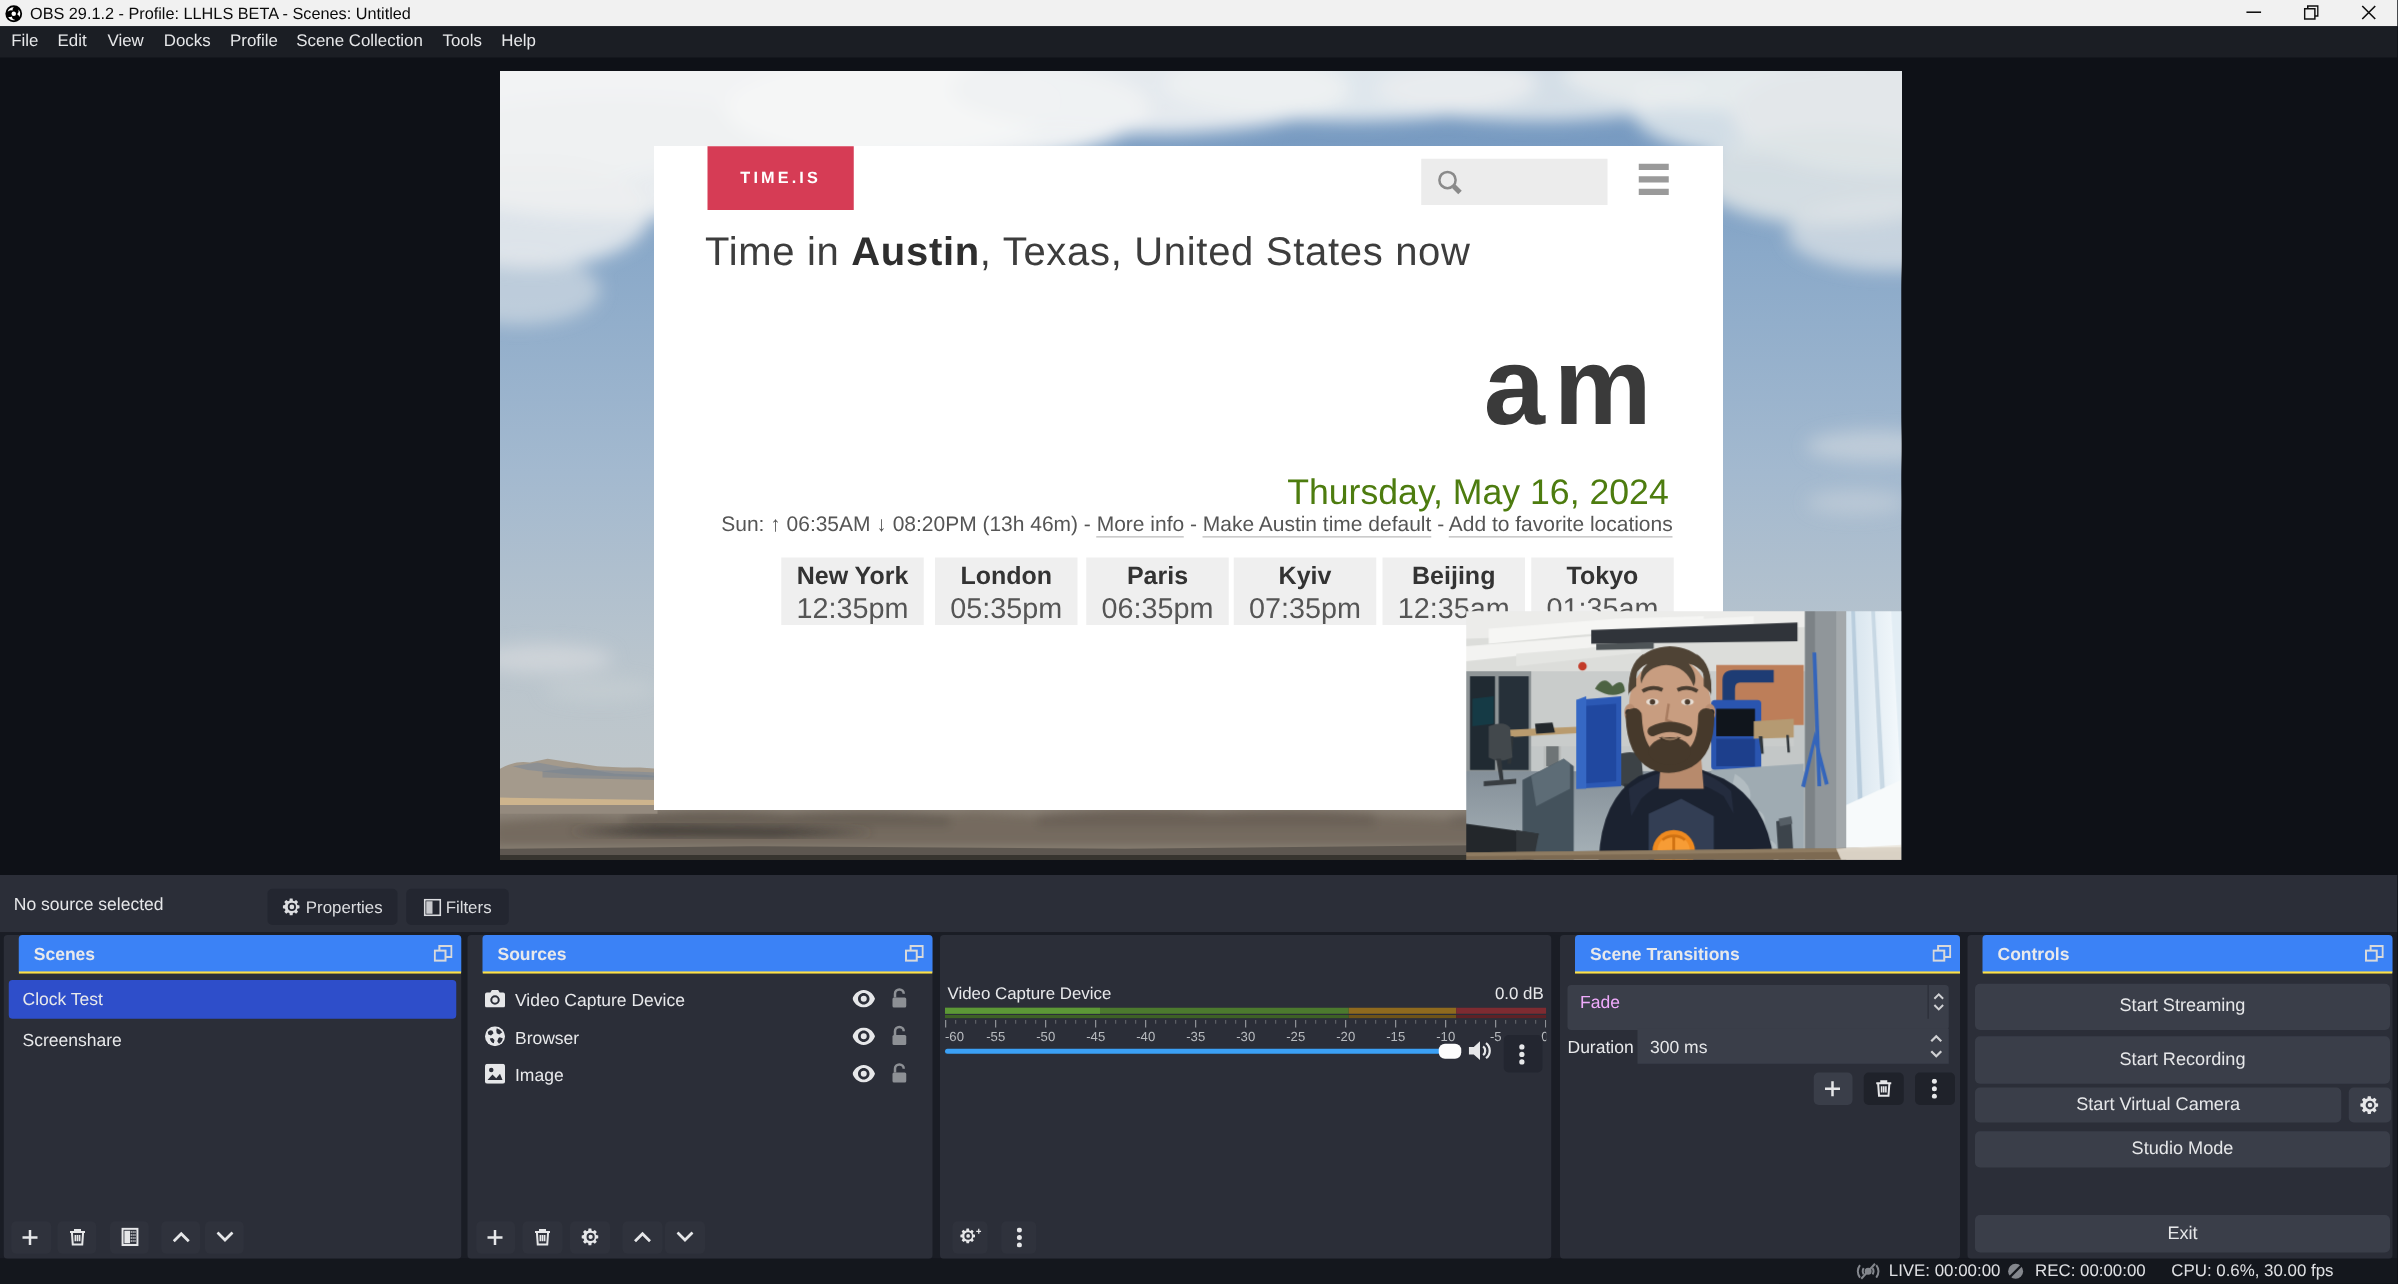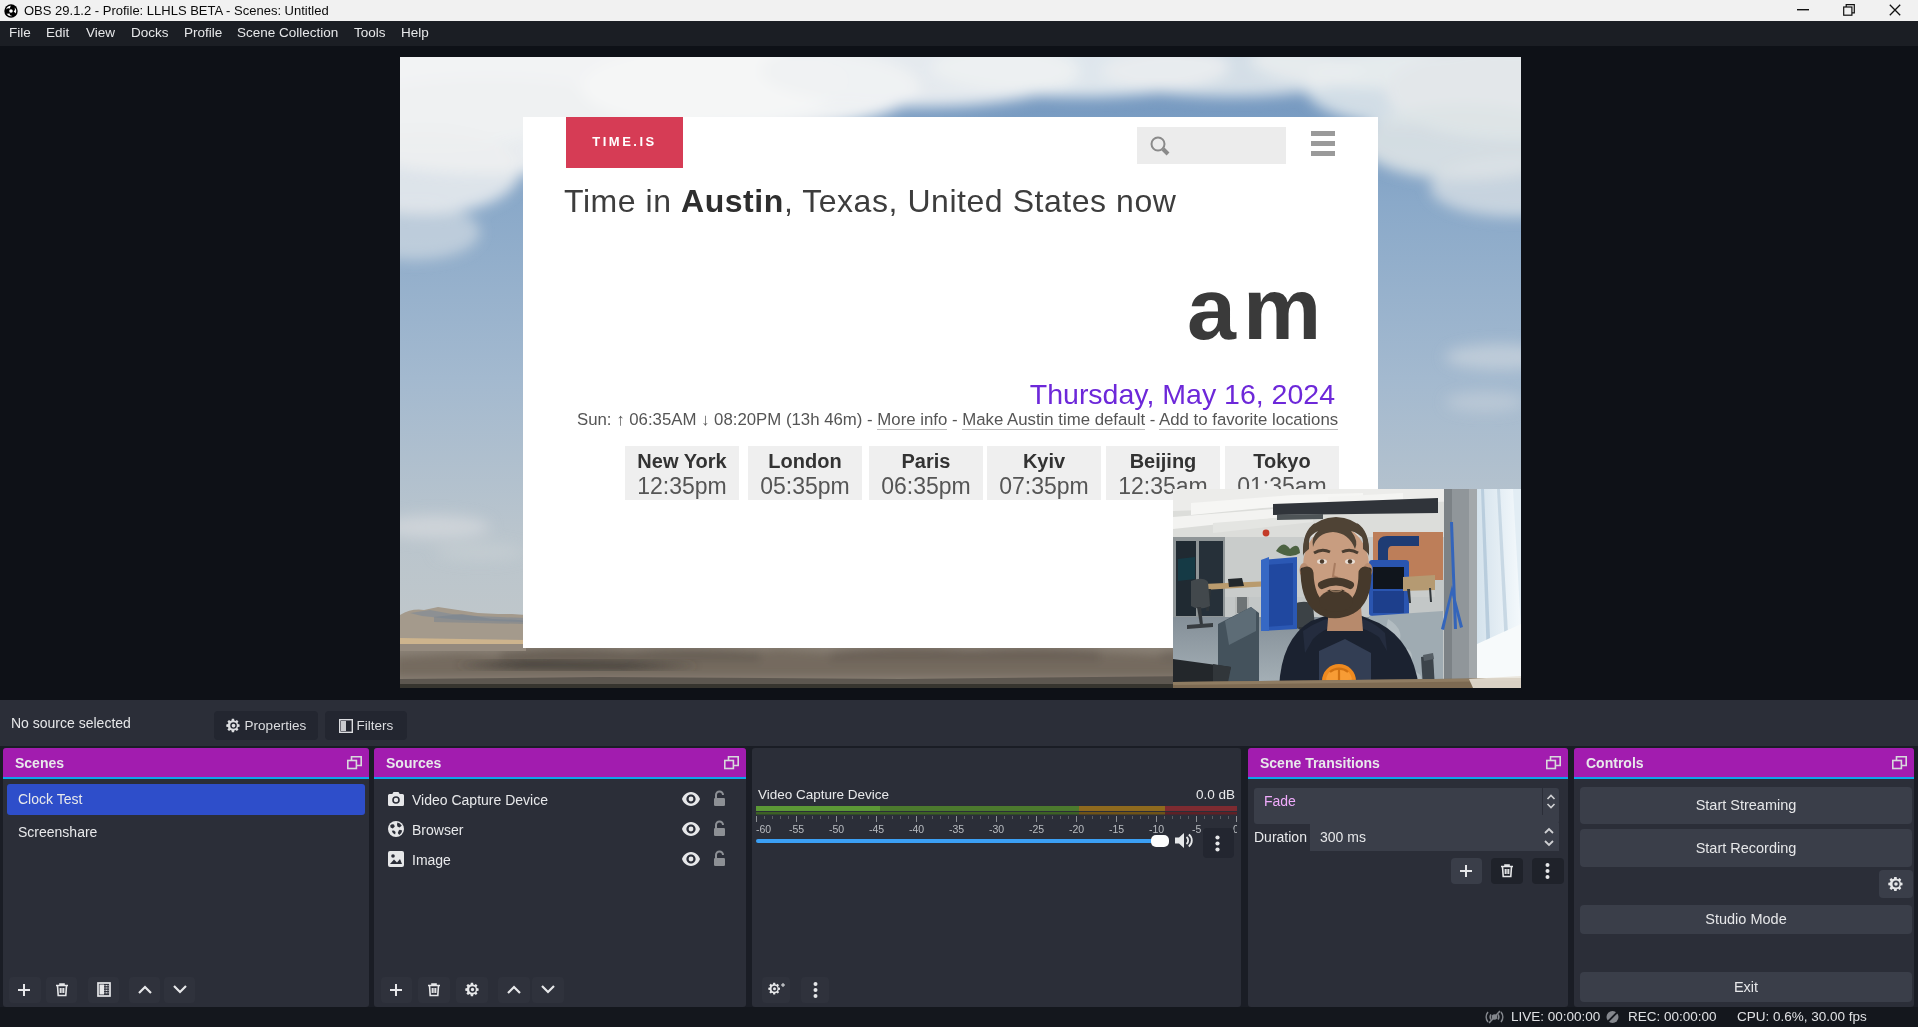--- a/index.html
+++ b/index.html
@@ -19,35 +19,35 @@
 #canvas { position:absolute; left:400px; top:57px; width:1121px; height:631px; overflow:hidden; background:linear-gradient(#7195bd 0%, #86a5c6 18%, #9db7d2 45%, #b7c5d2 75%, #bfc7cb 87%); }
 
 
 #card { position:absolute; left:123px; top:60px; width:855px; height:531px; background:#ffffff; }
 #logo { position:absolute; left:43px; top:0; width:117px; height:51px; background:#d63c55; color:#fff; font-weight:bold; font-size:13px; letter-spacing:2.5px; text-align:center; line-height:49px; }
 #searchbox { position:absolute; left:614px; top:10px; width:149px; height:37px; background:#ececec; }
 #hamburger div { position:absolute; left:788px; width:24px; height:5px; background:#9a9a9a; }
 #heading { position:absolute; left:41px; top:66px; font-size:32px; color:#3d3d3d; letter-spacing:0.55px; white-space:nowrap; }
 #clock { position:absolute; left:62px; top:84px; font-size:150px; font-weight:bold; color:#3a3a3a; letter-spacing:-1.5px; white-space:nowrap; }
 #ampm { position:absolute; left:664px; top:141px; font-size:88px; font-weight:bold; color:#3a3a3a; letter-spacing:7px; }
-#datetxt { position:absolute; right:43px; top:261px; font-size:28.5px; color:#6d28d9; white-space:nowrap; }
+#datetxt { position:absolute; right:43px; top:261px; font-size:28.5px; color:#4d7c0f; white-space:nowrap; }
 #sunline { position:absolute; left:54px; top:293px; font-size:16.8px; color:#555; white-space:nowrap; }
 #sunline .lnk { border-bottom:1px solid #bbb; }
 .citybox { position:absolute; top:329px; width:114px; height:54px; background:#efefef; text-align:center; }
 .citybox .cn { font-weight:bold; font-size:20px; color:#333; margin-top:4px; }
 .citybox .ct { font-size:23px; color:#555; margin-top:0px; }
 
 
 #srctool { position:absolute; left:0; top:700px; width:1918px; height:46px; background:#2b2e38; color:#e6e7e9; }
 #srctool .nosel { position:absolute; left:11px; top:15px; font-size:14px; }
 .tbtn { position:absolute; top:711px; height:29px; background:#232630; border-radius:4px; color:#dcdde0; font-size:13.5px; line-height:29px; text-align:center; }
 
 
 .dock { position:absolute; top:748px; height:259px; background:#2b2e38; border-radius:3px; }
-.dhead { position:absolute; left:0; top:0; right:0; height:31px; background:#a21caf; border-bottom:2px solid #0ea5e9; border-radius:3px 3px 0 0; }
+.dhead { position:absolute; left:12px; top:0; right:0; height:31px; background:#3b82f6; border-bottom:2px solid #fde047; border-radius:3px 3px 0 0; }
 .dhead .dtitle { position:absolute; left:12px; top:7px; font-weight:bold; font-size:14px; color:#e8e9eb; }
 .popico { position:absolute; top:8px; width:15px; height:14px; }
 .sbtn { position:absolute; height:26px; background:#2f323c; border-radius:4px; }
 .listrow { position:absolute; font-size:14px; color:#e8e9eb; }
 
 
 .cbtn { position:absolute; background:#3a3e49; border-radius:4px; color:#e6e7e9; font-size:14.5px; text-align:center; }
 
 
 #statusbar { position:absolute; left:0; top:1007px; width:1918px; height:20px; background:#14171d; color:#dfe0e3; font-size:13.5px; }
@@ -583,20 +583,21 @@
 <div class="dock" id="dcontrols" style="left:1574px;width:340px">
   <div class="dhead">
       <span class="dtitle">Controls</span>
     <svg class="popico" style="right:7px" viewBox="0 0 15 14" fill="none" stroke="#d8d9db" stroke-width="1.6">
         <rect x="0.8" y="4.5" width="8.6" height="8"></rect>
         <path d="M4.5 4.5 V0.8 H14.2 V9.5 H9.6"></path>
       </svg>
   </div>
   <div class="cbtn" style="left:6px;top:81px;width:332px;height:38px;line-height:38px">Start Recording</div>
   <div class="cbtn" style="left:6px;top:39px;width:332px;height:37px;line-height:37px">Start Streaming</div>
+  <div class="cbtn" style="left:6px;top:122px;width:293px;height:28px;line-height:28px">Start Virtual Camera</div>
   <div class="cbtn" style="left:305px;top:122px;width:34px;height:28px"><svg style="margin-top:6px" width="16" height="16" viewBox="0 0 16 16">
         <path fill-rule="evenodd" fill="#e6e7e9" d="M8 4.5A3.5 3.5 0 1 0 8 11.5 3.5 3.5 0 0 0 8 4.5zm0 5.3A1.8 1.8 0 1 1 8 6.2 1.8 1.8 0 0 1 8 9.8zM14.5 9.2V6.8l-1.8-.3a5 5 0 0 0-.5-1.2l1.1-1.5-1.7-1.7-1.5 1.1a5 5 0 0 0-1.2-.5L8.6.9H6.2l-.3 1.8a5 5 0 0 0-1.2.5L3.2 2.1 1.5 3.8l1.1 1.5a5 5 0 0 0-.5 1.2l-1.8.3v2.4l1.8.3a5 5 0 0 0 .5 1.2l-1.1 1.5 1.7 1.7 1.5-1.1a5 5 0 0 0 1.2.5l.3 1.8h2.4l.3-1.8a5 5 0 0 0 1.2-.5l1.5 1.1 1.7-1.7-1.1-1.5a5 5 0 0 0 .5-1.2z"></path>
       </svg></div>
   <div class="cbtn" style="left:6px;top:157px;width:332px;height:29px;line-height:29px">Studio Mode</div>
   <div class="cbtn" style="left:6px;top:224px;width:332px;height:30px;line-height:30px">Exit</div>
 </div>
 
 <div id="statusbar">
   <svg class="abs" style="left:1484px;top:3px" width="21" height="14" viewBox="0 0 21 14">
       <g stroke="#84878d" stroke-width="1.6" fill="none">

